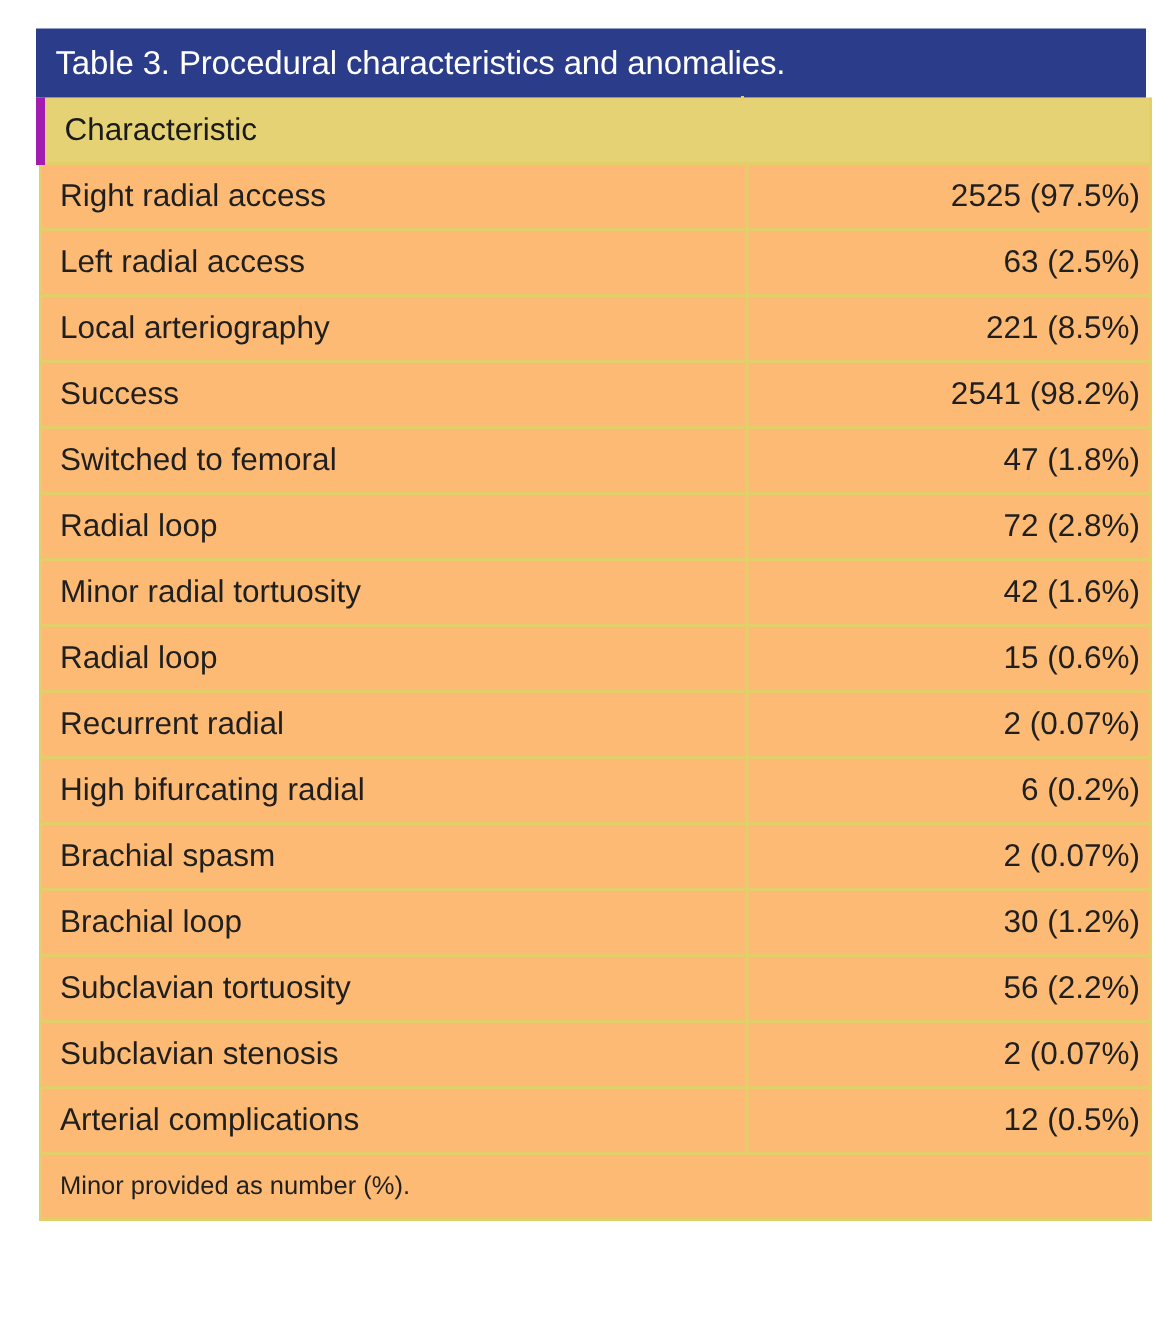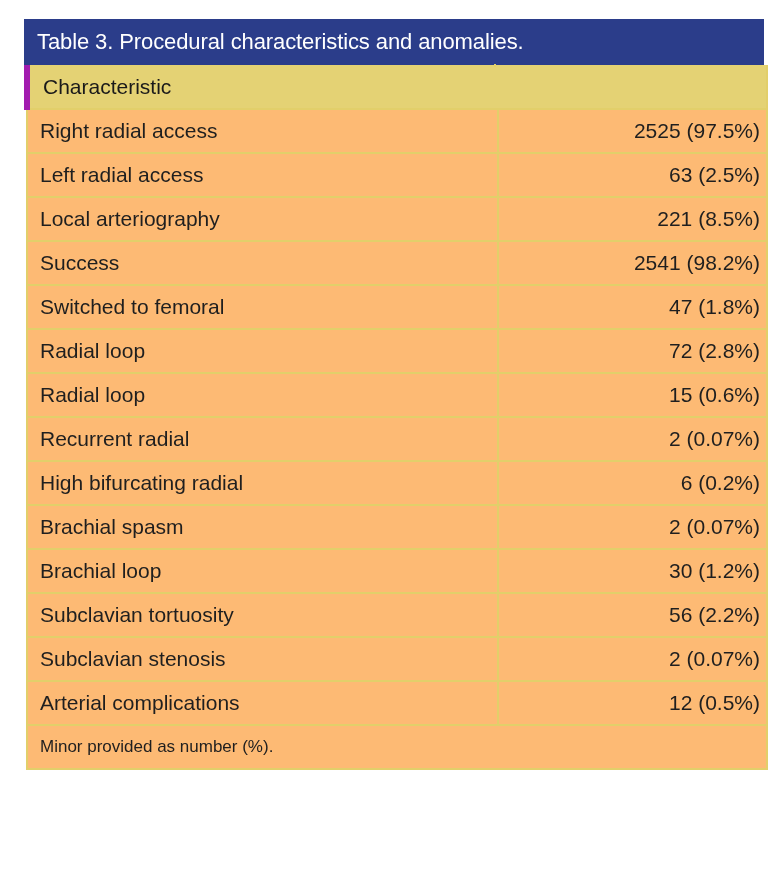--- a/index.html
+++ b/index.html
@@ -111,20 +111,24 @@
         </tr>
       <tr>
           <td class="label">Switched to femoral</td>
           <td class="value">47 (1.8%)</td>
         </tr>
       <tr>
           <td class="label">Radial loop</td>
           <td class="value">72 (2.8%)</td>
         </tr>
       <tr>
+          <td class="label">Minor radial tortuosity</td>
+          <td class="value">42 (1.6%)</td>
+        </tr>
+      <tr>
           <td class="label">Radial loop</td>
           <td class="value">15 (0.6%)</td>
         </tr>
       <tr>
           <td class="label">Recurrent radial</td>
           <td class="value">2 (0.07%)</td>
         </tr>
       <tr>
           <td class="label">High bifurcating radial</td>
           <td class="value">6 (0.2%)</td>

